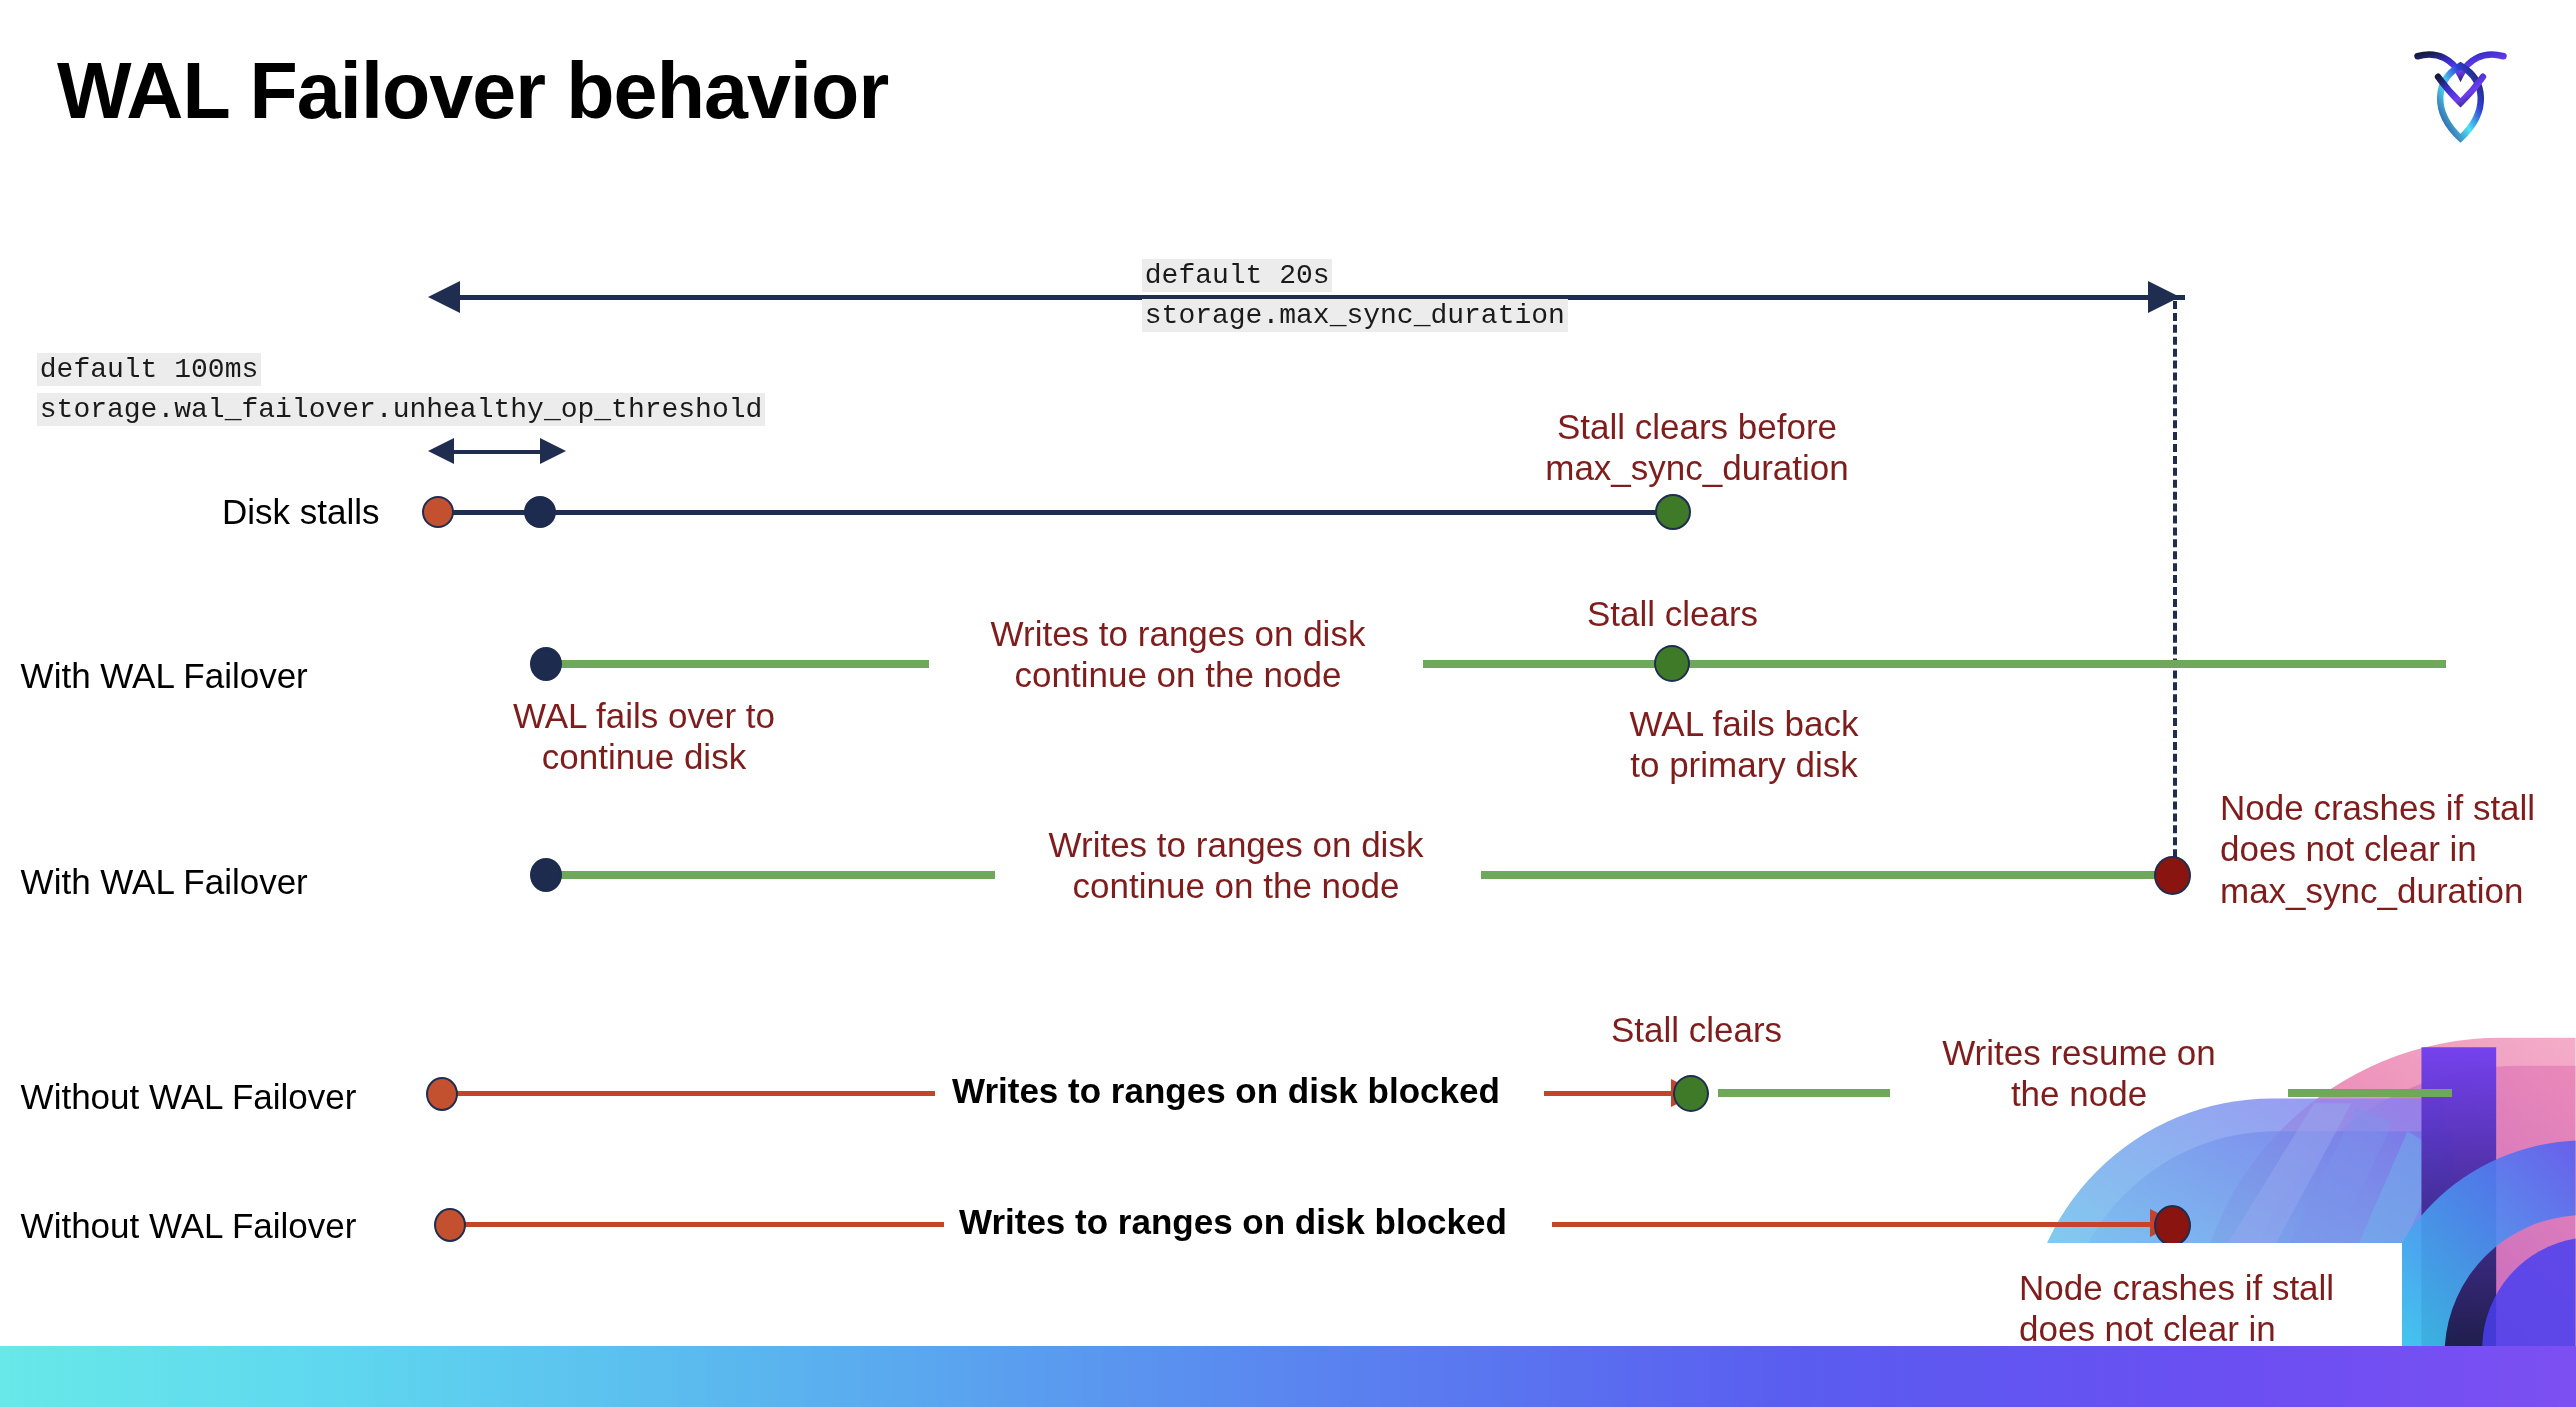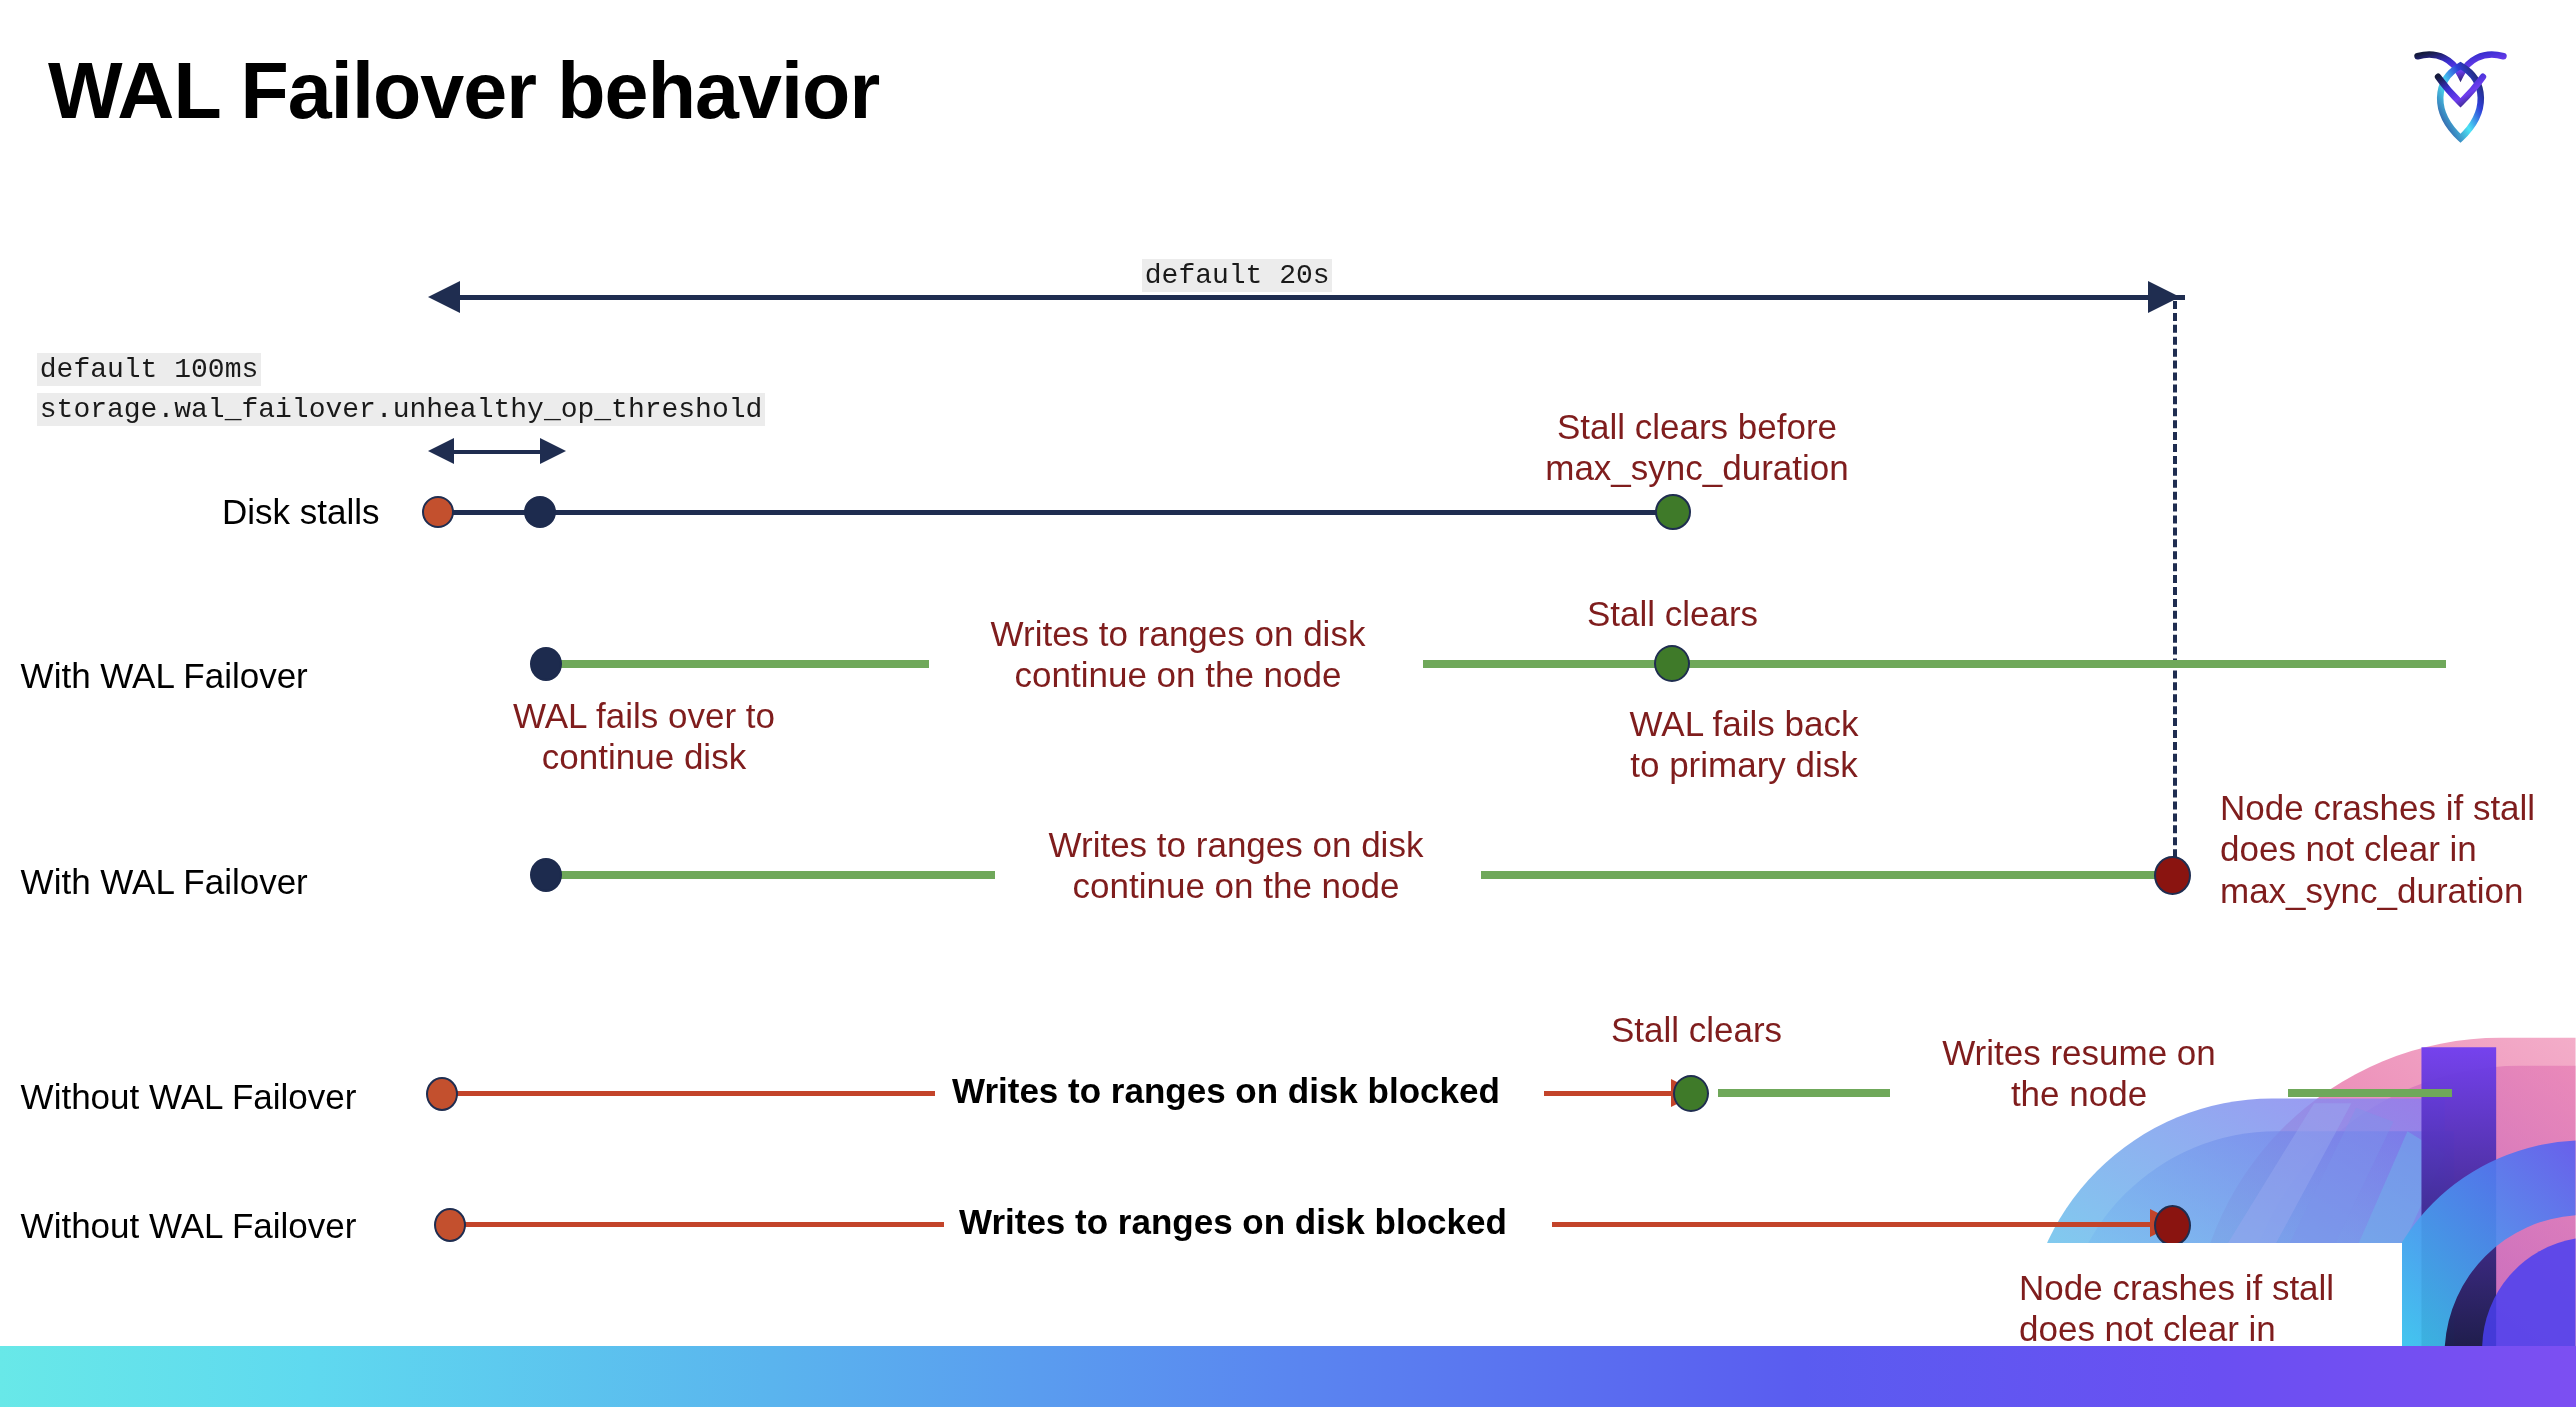--- a/index.html
+++ b/index.html
@@ -14,21 +14,21 @@
     position: relative;
     width: 2576px;
     height: 1408px;
     background: #ffffff;
     overflow: hidden;
   }
 
   
   #title {
     position: absolute;
-    left: 48px;
+    left: 57px;
     top: 45px;
     font-size: 79px;
     font-weight: bold;
     letter-spacing: -0.9px;
     color: #000000;
     white-space: nowrap;
   }
 
   
   #logo {
@@ -239,20 +239,21 @@
 
     <path d="M120 560 L150 500 L160 560 Z" fill="#63e6ef" opacity="0.9"></path>
   </svg>
 
   <div class="hline navy" style="left:439px; top:295px; width:1746px;"></div>
   <div class="arrow-head left-navy" style="left:428px; top:281px;"></div>
   <div class="arrow-head right-navy" style="left:2148px; top:281px;"></div>
 
   <div class="code" style="left:1142px; top:256px; text-align:left;">
     <div><span>default 20s</span></div>
+    <div><span>storage.max_sync_duration</span></div>
   </div>
 
   <div class="vdash" style="left:2173px; top:301px; height:580px;"></div>
 
   <div class="code" style="left:37px; top:350px; text-align:left;">
     <div><span>default 100ms</span></div>
     <div><span>storage.wal_failover.unhealthy_op_threshold</span></div>
   </div>
 
   <div class="hline navy" style="left:447px; top:450px; height:3.7px; width:103px;"></div>

